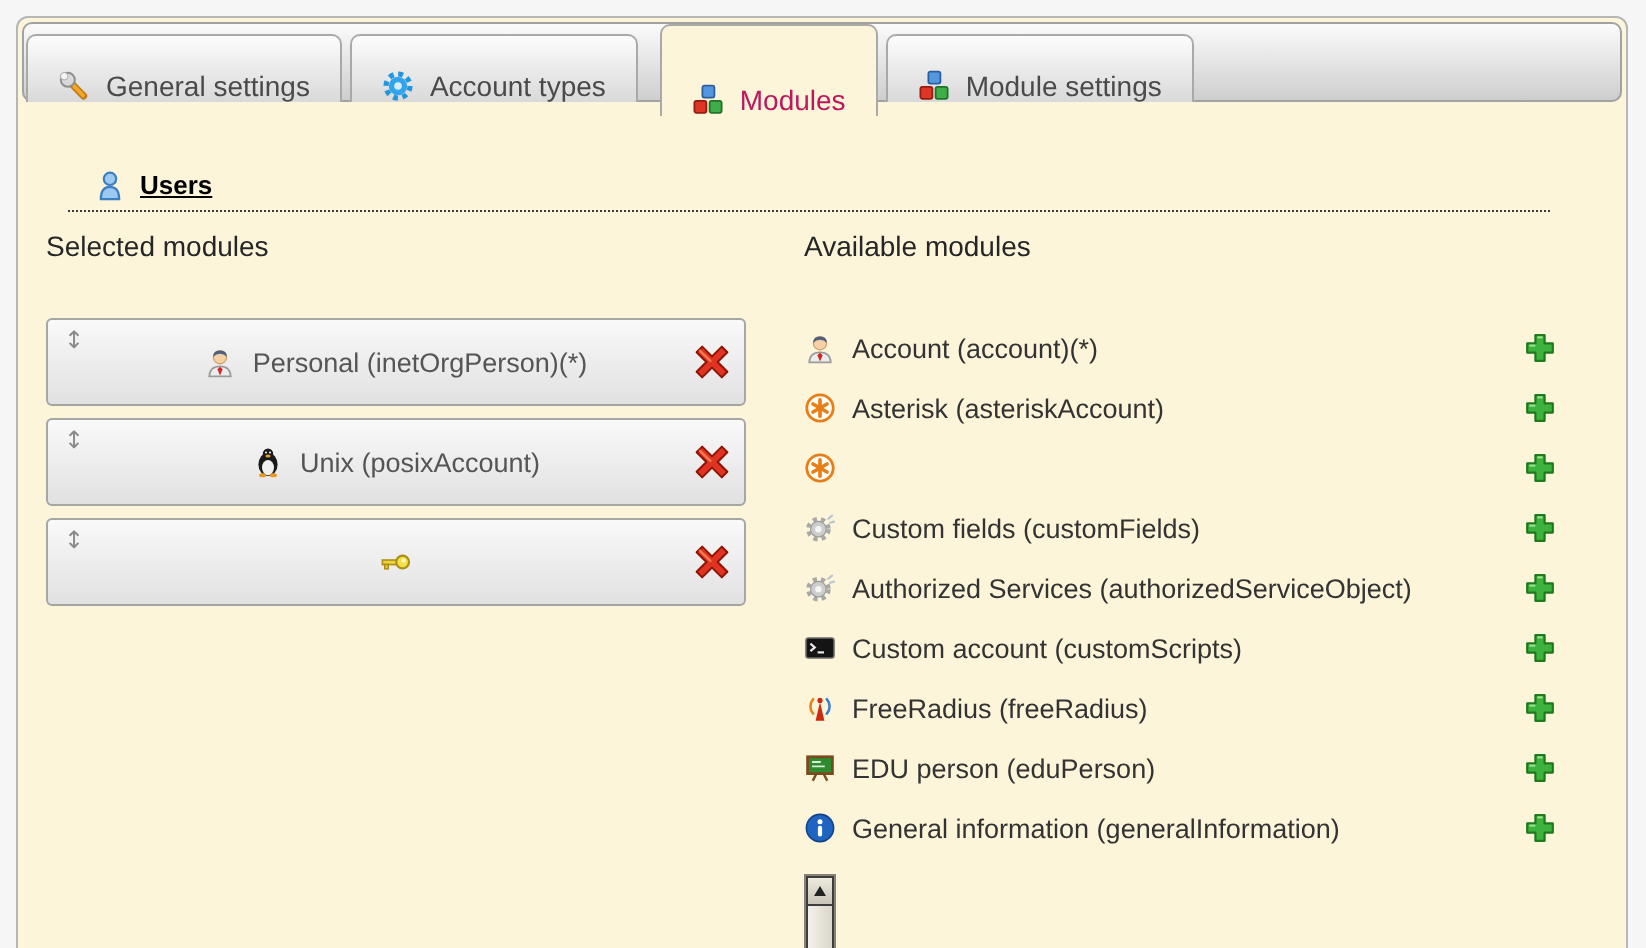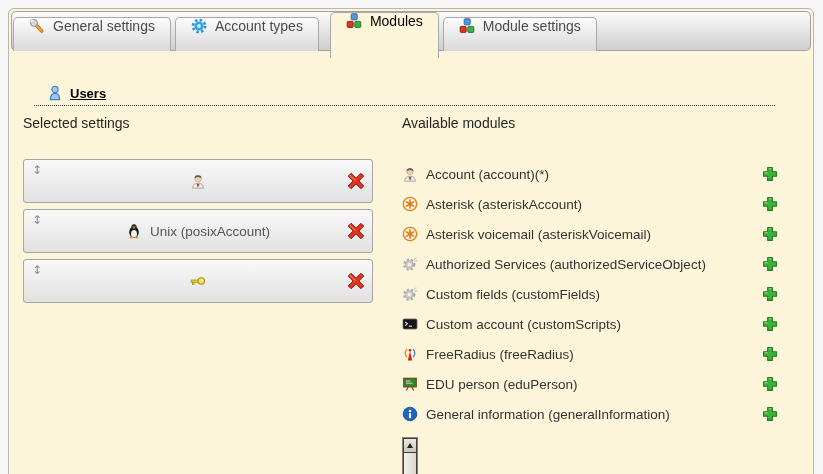--- a/index.html
+++ b/index.html
@@ -21,41 +21,41 @@
     box-sizing:border-box;
     margin:2px 2px 0 2px;height:40px;
     border:1px solid #a2a2a2;border-radius:5px;
     background:linear-gradient(#fbfbfb,#cecece);
     display:flex;align-items:flex-end;gap:4px;
     padding-left:1px;
     position:relative;
   }
   .tab{
     box-sizing:border-box;height:34px;margin-bottom:-1px;
-    display:flex;align-items:flex-start;gap:8px;
+    display:flex;align-items:flex-end;gap:8px;
     padding:0 15px;
     background:linear-gradient(#fcfcfc,#d9d9d9);
     border:1px solid #a9a9a9;border-bottom:none;
     border-radius:5px 5px 0 0;
     font-size:14px;color:#4a4a4a;
     white-space:nowrap;cursor:pointer;
   }
   .tab.active{
     height:46px;margin-bottom:-8px;margin-left:7px;
     background:#fcf5da;
     position:relative;z-index:3;
-    color:#000000;
+    color:#be185d;
   }
   
   .panel{padding:0 14px;position:relative;}
   .heading{
     margin:34px 24px 0 11px;
     padding:0 0 4px 0;
     border-bottom:1px dotted #3a3a3a;
-    display:flex;align-items:center;gap:7px;
+    display:flex;align-items:flex-start;gap:7px;
     font-size:13px;font-weight:bold;color:#000;text-decoration:underline;
   }
   .heading .icon{margin-left:13px;}
   .columns{display:flex;margin-top:9px;}
   .col-left{width:350px;margin-right:29px;flex:0 0 auto;}
   .col-right{width:376px;flex:0 0 auto;}
   .col-label{font-size:14px;color:#262626;margin-bottom:28px;}
   
   .sel-row{
     position:relative;box-sizing:border-box;
@@ -166,33 +166,34 @@
       <span class="icon" id="heading-icon">
           <svg width="16" height="16" viewBox="0 0 16 16">
             <circle cx="8" cy="4.4" r="3.1" fill="#9cc9f2" stroke="#3d7ec2" stroke-width="1.1"></circle>
             <path d="M3.4,14.6 q0,-6.2 4.6,-6.2 t4.6,6.2 z" fill="#9cc9f2" stroke="#3d7ec2" stroke-width="1.1"></path>
           </svg>
         </span>
       <span>Users</span>
     </div>
     <div class="columns">
       <div class="col-left">
-        <div class="col-label">Selected settings</div>
+        <div class="col-label">Selected modules</div>
         <div id="selected-list">
             <div class="sel-row">
               <span class="drag">↕</span>
               <div class="mid">
                 <span class="icon">
                   <svg width="16" height="16" viewBox="0 0 16 16">
                     <path d="M2.6,15.2 q0.3,-5 5.4,-5 q5.1,0 5.4,5 z" fill="#ececec" stroke="#9b9b9b" stroke-width="0.8"></path>
                     <path d="M8,10.4 l-1.3,1.2 1.3,3.2 1.3,-3.2 z" fill="#cf2727"></path>
                     <circle cx="8" cy="5.6" r="3.3" fill="#f6cfa4" stroke="#caa06a" stroke-width="0.6"></circle>
                     <path d="M4.6,5.4 q0,-3.2 3.4,-3.2 q3.4,0 3.4,3.2 q-1.5,-1.5 -3.4,-1.5 q-1.9,0 -3.4,1.5 z" fill="#4d6080"></path>
                   </svg>
                 </span>
+                <span>Personal (inetOrgPerson)(*)</span>
               </div>
               <span class="remove"><span class="icon">
                   <svg width="18" height="18" viewBox="0 0 18 18">
                     <path d="M4.1,1.3 L9,6.2 L13.9,1.3 L16.7,4.1 L11.8,9 L16.7,13.9 L13.9,16.7 L9,11.8 L4.1,16.7 L1.3,13.9 L6.2,9 L1.3,4.1 Z" fill="#e13322" stroke="#8f1205" stroke-width="1" stroke-linejoin="round"></path>
                     <path d="M3,3.4 L8.2,8.4" stroke="#f47a52" stroke-width="1.2" stroke-linecap="round"></path>
                   </svg>
                 </span></span>
             </div>
             <div class="sel-row">
               <span class="drag">↕</span>
@@ -283,55 +284,54 @@
                 <span class="icon">
                   <svg width="16" height="16" viewBox="0 0 16 16">
                     <circle cx="8" cy="8" r="6.6" fill="#fffdf4" stroke="#e87e18" stroke-width="1.4"></circle>
                     <g stroke="#e87e18" stroke-width="1.8" stroke-linecap="round">
                       <line x1="8" y1="3.9" x2="8" y2="12.1"></line>
                       <line x1="4.5" y1="6" x2="11.5" y2="10"></line>
                       <line x1="4.5" y1="10" x2="11.5" y2="6"></line>
                     </g>
                   </svg>
                 </span>
-                <span>Asterisk voicemail (asteriskVoicemail)</span>
                 <span class="add"><span class="icon">
                     <svg width="16" height="16" viewBox="0 0 16 16">
                       <path d="M5.7,1.6 h4.6 v4.1 h4.1 v4.6 h-4.1 v4.1 h-4.6 v-4.1 h-4.1 v-4.6 h4.1 z" fill="#3db33d" stroke="#1f7a1c" stroke-width="1.1" stroke-linejoin="round"></path>
                       <path d="M6.7,2.7 h2.6 M2.7,6.8 h3" stroke="#97e090" stroke-width="1.1"></path>
                     </svg>
                   </span></span>
               </div>
               <div class="av-row">
                 <span class="icon">
                   <svg width="16" height="16" viewBox="0 0 16 16">
                     <circle cx="7.2" cy="8.6" r="5.1" fill="none" stroke="#a8a8a8" stroke-width="2.1" stroke-dasharray="2.1 2.1"></circle>
                     <circle cx="7.2" cy="8.6" r="3.9" fill="#cdcdcd" stroke="#9a9a9a" stroke-width="0.6"></circle>
                     <circle cx="7.2" cy="8.6" r="1.6" fill="#f5f5f5"></circle>
                     <path d="M12.2,3.4 l1.8,-1.6 M13,5.4 l2,-0.6" stroke="#b9c6d4" stroke-width="1.1" stroke-linecap="round"></path>
                   </svg>
                 </span>
-                <span>Authorized Services (authorizedServiceObject)</span>
+                <span>Custom fields (customFields)</span>
                 <span class="add"><span class="icon">
                     <svg width="16" height="16" viewBox="0 0 16 16">
                       <path d="M5.7,1.6 h4.6 v4.1 h4.1 v4.6 h-4.1 v4.1 h-4.6 v-4.1 h-4.1 v-4.6 h4.1 z" fill="#3db33d" stroke="#1f7a1c" stroke-width="1.1" stroke-linejoin="round"></path>
                       <path d="M6.7,2.7 h2.6 M2.7,6.8 h3" stroke="#97e090" stroke-width="1.1"></path>
                     </svg>
                   </span></span>
               </div>
               <div class="av-row">
                 <span class="icon">
                   <svg width="16" height="16" viewBox="0 0 16 16">
                     <circle cx="7.2" cy="8.6" r="5.1" fill="none" stroke="#a8a8a8" stroke-width="2.1" stroke-dasharray="2.1 2.1"></circle>
                     <circle cx="7.2" cy="8.6" r="3.9" fill="#cdcdcd" stroke="#9a9a9a" stroke-width="0.6"></circle>
                     <circle cx="7.2" cy="8.6" r="1.6" fill="#f5f5f5"></circle>
                     <path d="M12.2,3.4 l1.8,-1.6 M13,5.4 l2,-0.6" stroke="#b9c6d4" stroke-width="1.1" stroke-linecap="round"></path>
                   </svg>
                 </span>
-                <span>Custom fields (customFields)</span>
+                <span>Authorized Services (authorizedServiceObject)</span>
                 <span class="add"><span class="icon">
                     <svg width="16" height="16" viewBox="0 0 16 16">
                       <path d="M5.7,1.6 h4.6 v4.1 h4.1 v4.6 h-4.1 v4.1 h-4.6 v-4.1 h-4.1 v-4.6 h4.1 z" fill="#3db33d" stroke="#1f7a1c" stroke-width="1.1" stroke-linejoin="round"></path>
                       <path d="M6.7,2.7 h2.6 M2.7,6.8 h3" stroke="#97e090" stroke-width="1.1"></path>
                     </svg>
                   </span></span>
               </div>
               <div class="av-row">
                 <span class="icon">
                   <svg width="16" height="16" viewBox="0 0 16 16">

